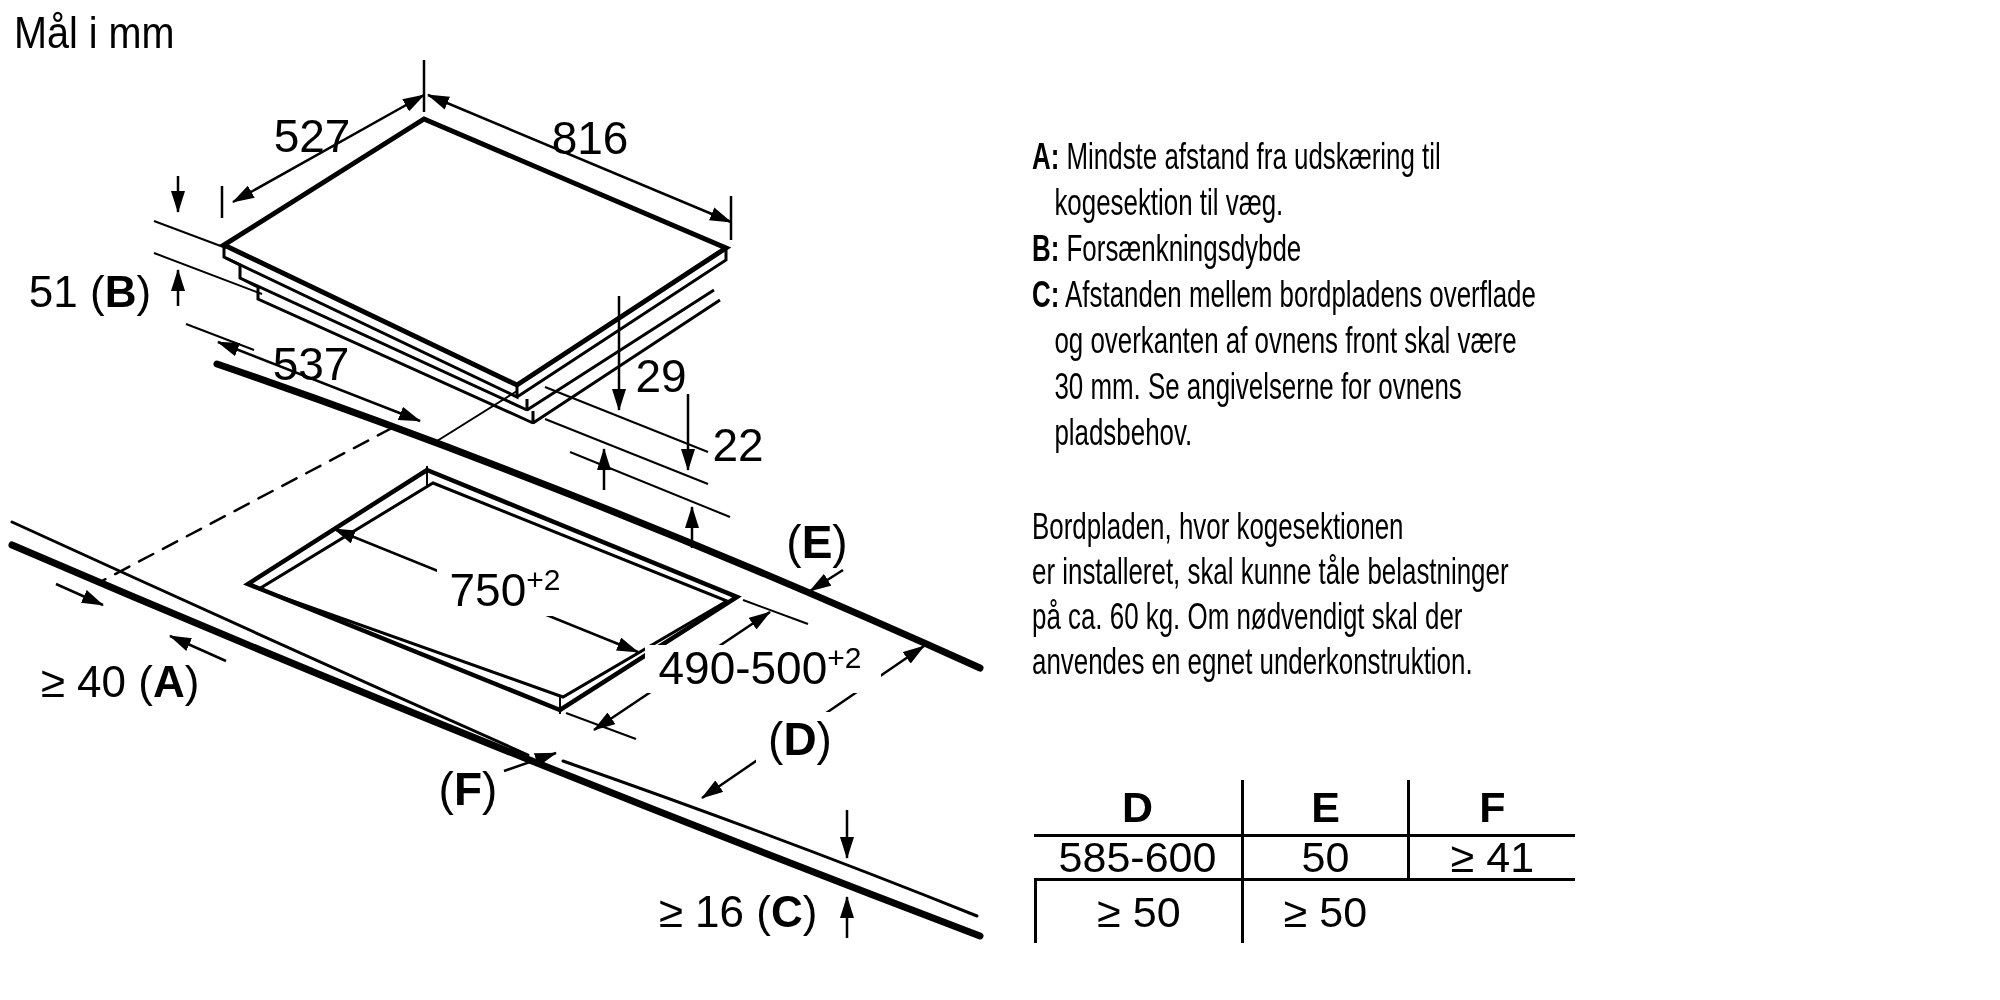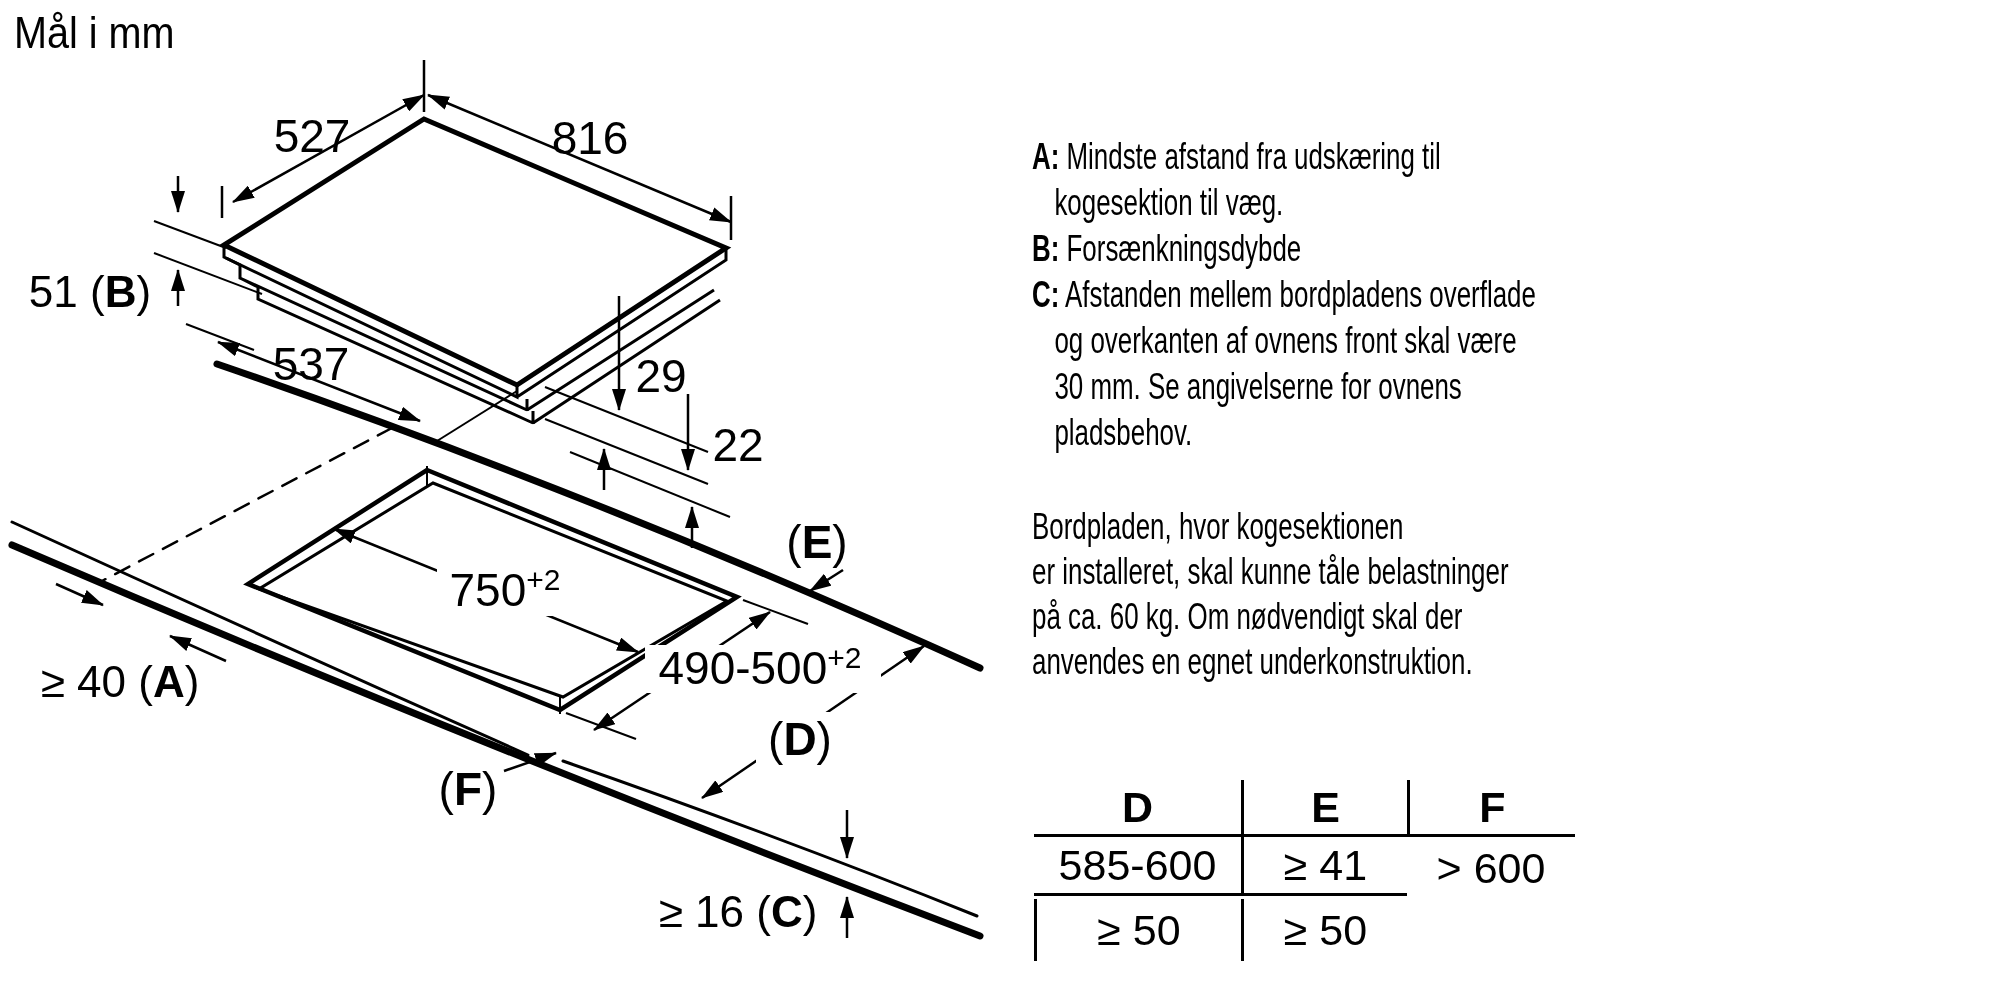--- a/index.html
+++ b/index.html
@@ -17,21 +17,21 @@
   .lg-line, .pg-line { font-size:37px; line-height:46px; white-space:nowrap; }
   .pg-line { line-height:45px; }
   .lg-line.cont { padding-left:32px; }
   .lg-line b { font-weight:bold; }
 
   .tblwrap { left:1034px; top:780px; width:541px; }
   .tbl { display:grid; grid-template-columns:207px 166px 168px; }
   .tbl .cell { font-size:43px; text-align:center; display:flex; align-items:center; justify-content:center;
                border-color:#000; white-space:nowrap; }
   .tbl .hd { font-weight:bold; height:57px; }
-  .tbl .r1 { height:59px; }
+  .tbl .r1 { height:44px; }
   .tbl .r2 { height:62px; }
   .tbl .c2, .tbl .c3 { border-left:3px solid #000; }
   .tbl .bline { border-bottom:3px solid #000; }
 </style>
 </head>
 <body>
 
 <div class="stage">
 
   <svg class="abs" style="left:0;top:0" width="2000" height="1000" viewBox="0 0 2000 1000">
@@ -149,20 +149,20 @@
       <div class="pg-line">på ca. 60 kg. Om nødvendigt skal der</div>
       <div class="pg-line">anvendes en egnet underkonstruktion.</div>
     </div>
 
   <div class="abs tblwrap">
     <div class="tbl">
         <div class="cell hd c1 bline">D</div>
         <div class="cell hd c2 bline">E</div>
         <div class="cell hd c3 bline">F</div>
         <div class="cell r1 c1 bline">585-600</div>
+        <div class="cell r1 c2 bline">50</div>
         <div class="cell r1 c3 bline">≥ 41</div>
-        <div class="cell r2 c1">&gt; 600</div>
         <div class="cell r2 c2">≥ 50</div>
         <div class="cell r2 c3">≥ 50</div>
       </div>
   </div>
 
 </div>
 
 </body></html>

